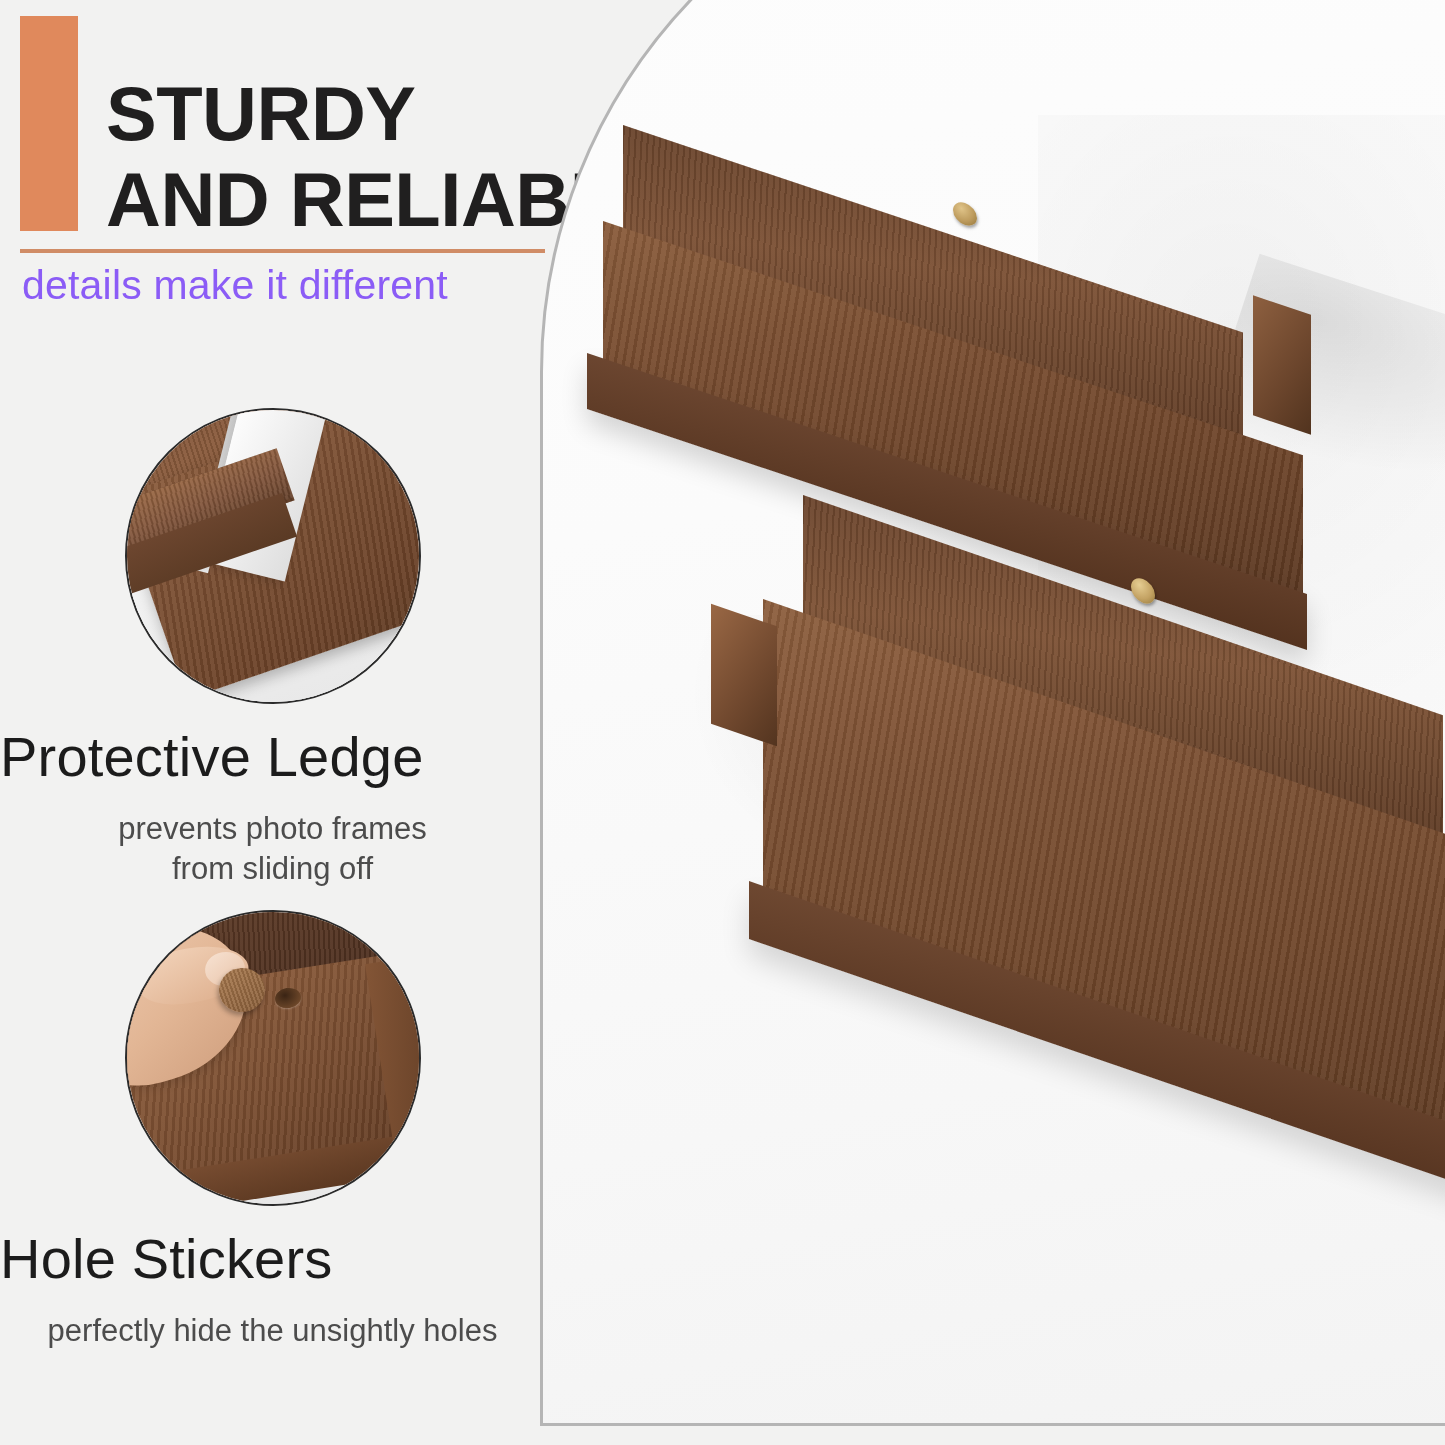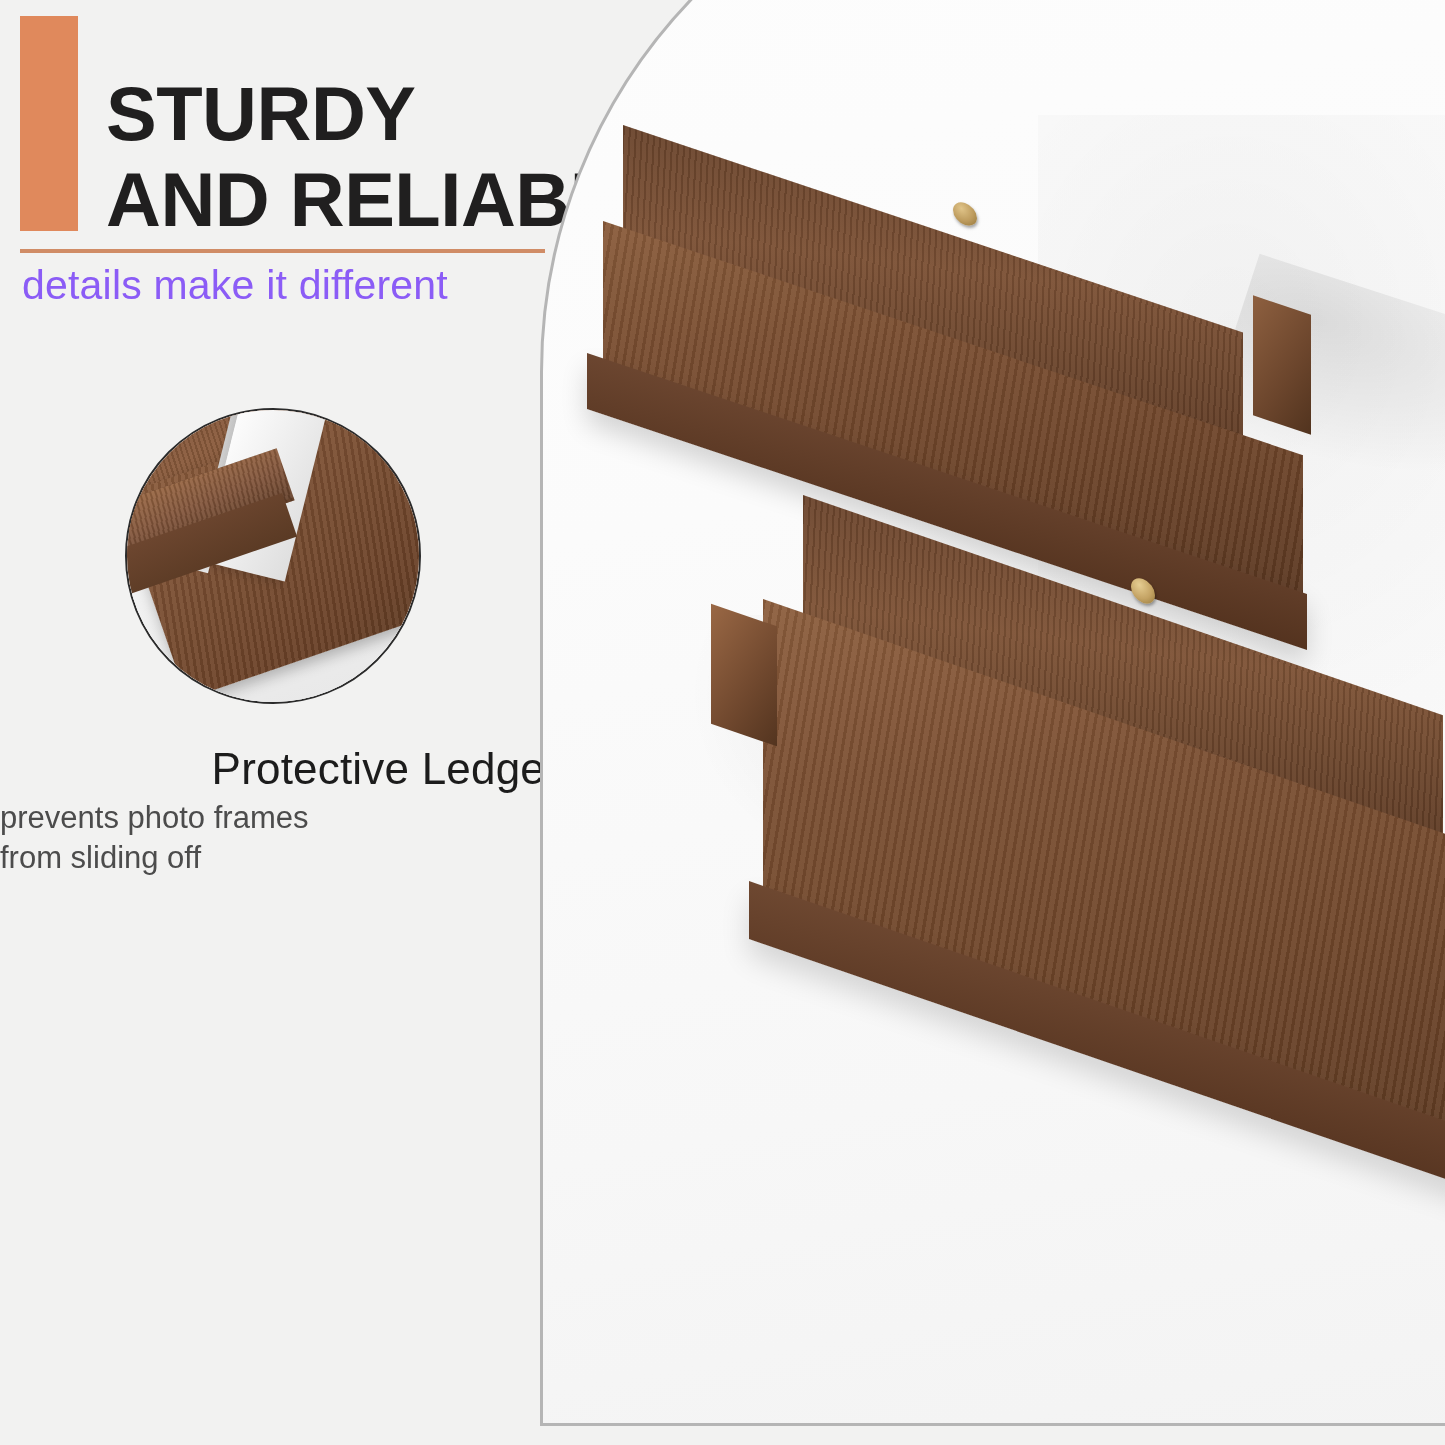--- a/index.html
+++ b/index.html
@@ -150,26 +150,26 @@
     transform:rotate(-10deg);
   }
   .c2-nail{
     position:absolute;left:78px;top:40px;width:40px;height:34px;
     background:linear-gradient(150deg,#f7e2d2,#e8c3a8);
     border-radius:50%;transform:rotate(-10deg);
   }
 
   
   .cap-title{
-    text-align:right;font-size:44px;color:#1c1c1c;font-weight:400;
-    margin-top:40px;letter-spacing:0.2px;
+    text-align:left;font-size:56px;color:#1c1c1c;font-weight:400;
+    margin-top:20px;letter-spacing:0.2px;
   }
   .cap-sub{
-    font-size:31px;color:#4c4c4c;font-weight:400;
-    line-height:1.28;margin-top:4px;
+    text-align:center;font-size:31px;color:#4c4c4c;font-weight:400;
+    line-height:1.28;margin-top:20px;
   }
 
   
   .arch{
     position:absolute;left:540px;top:-168px;
     width:1075px;height:1588px;
     border:3px solid #b5b5b5;
     border-radius:540px 540px 0 0;
     background:linear-gradient(170deg,#fdfdfd 0%,#fbfbfb 40%,#f7f7f7 75%,#f3f3f3 100%);
     overflow:hidden;
@@ -289,20 +289,40 @@
         <div class="c1-lipFace"></div>
       </div>
     </div>
     <div class="cap-title">Protective Ledge</div>
     <div class="cap-sub">
       <span>prevents photo frames</span><br>
       <span>from sliding off</span>
     </div>
   </div>
 
+  <div class="feature feat-2">
+    <div class="circle">
+      <div class="scene">
+        <div class="c2-wall"></div>
+        <div class="c2-deck"></div>
+        <div class="c2-back"></div>
+        <div class="c2-rightEdge"></div>
+        <div class="c2-frontLip"></div>
+        <div class="c2-hole"></div>
+        <div class="c2-hand"></div>
+        <div class="c2-finger"></div>
+        <div class="c2-nail"></div>
+        <div class="c2-sticker"></div>
+      </div>
+    </div>
+    <div class="cap-title">Hole Stickers</div>
+    <div class="cap-sub">
+      <span>perfectly hide the unsightly holes</span>
+    </div>
+  </div>
 
   <div class="arch">
     <div class="arch-inner">
       <div class="wall-shade"></div>
 
       <div class="shelfA">
         <div class="shadowPool"></div>
         <div class="backPanel"></div>
         <div class="deck"></div>
         <div class="rightLip"></div>

